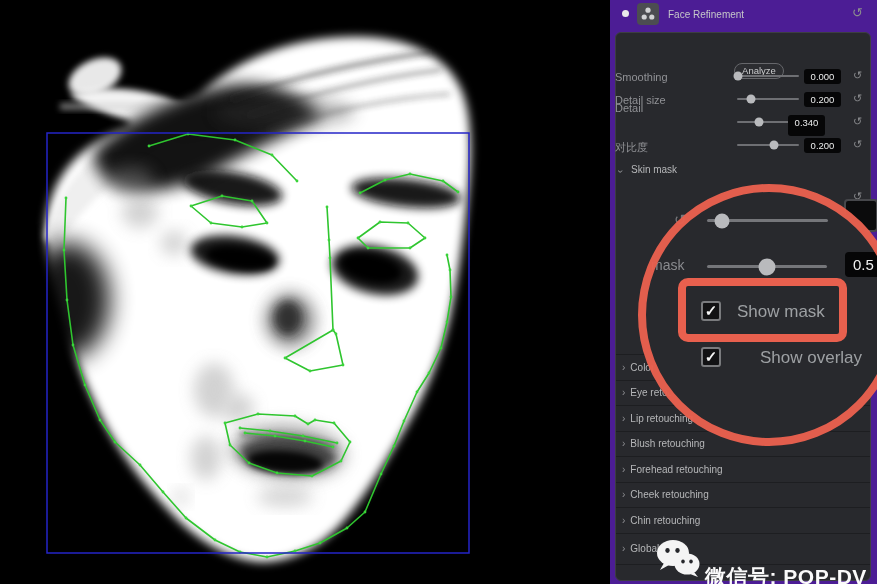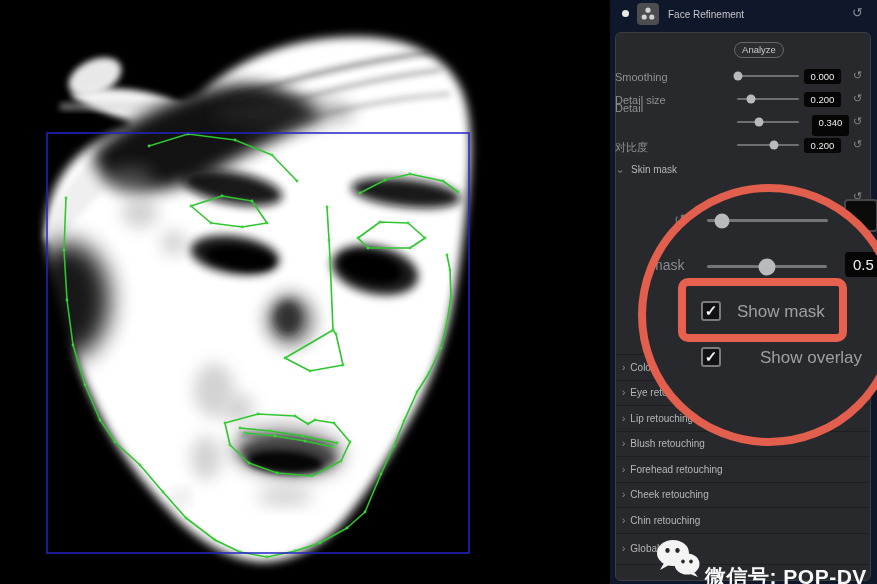--- a/index.html
+++ b/index.html
@@ -2,29 +2,29 @@
 <html><head>
 <meta charset="utf-8">
 <style>
   html,body{margin:0;padding:0;background:#000;}
   #canvas{position:relative;width:877px;height:584px;overflow:hidden;background:#000;
           font-family:"Liberation Sans",sans-serif;-webkit-font-smoothing:antialiased;}
   #canvas *{box-sizing:border-box;}
   .abs{position:absolute;}
 
   
-  #panel{position:absolute;left:610px;top:0;width:267px;height:584px;background:#0f172a;z-index:1;padding-left:42px;}
+  #panel{position:absolute;left:610px;top:0;width:267px;height:584px;background:#4c1d95;z-index:1;padding-left:42px;}
   #inner-box{position:absolute;left:5px;top:32px;width:256px;height:549px;
              border:1px solid #3d3e42;border-radius:6px;background:#28292d;}
   .hdr-title{font-size:10px;color:#c6c7c9;}
   .enable-dot{width:7px;height:7px;border-radius:50%;background:#e9e9ea;}
   .fx-icon{width:22px;height:22px;border-radius:4px;background:#4c4d51;display:flex;align-items:center;justify-content:center;}
   .reset{color:#8a8b8e;font-size:11px;line-height:11px;cursor:default;}
   .pill-btn{border:1px solid #66676b;border-radius:9px;background:#2c2d31;color:#cbccce;
-            font-size:9.5px;text-align:center;line-height:14px;}
+            font-size:9.5px;text-align:center;line-height:14px;margin-top:21px;}
   .s-label{font-size:11px;color:#909195;text-align:left;}
   .track{height:2px;background:#6e6f73;border-radius:1px;position:absolute;}
   .knob{position:absolute;background:#b9babd;border-radius:50%;top:50%;transform:translate(-50%,-50%);}
   .vbox{background:#060607;border-radius:3px;color:#eceded;font-size:9.5px;text-align:center;line-height:15px;}
   .sec-hdr{font-size:10px;color:#b6b7b9;}
   .chev{color:#8d8e92;font-size:10px;display:inline-block;}
   .chev.down{transform:rotate(90deg);}
   .section-row{position:absolute;left:616px;width:254px;border-top:1px solid #1d1e21;
                display:flex;align-items:center;padding-left:6px;gap:5px;}
   
@@ -240,21 +240,21 @@
     <div class="abs s-label" style="left:5px;top:94px;width:116px">Detail size</div>
     <div class="track" style="left:127px;top:98px;width:62px">
       <span class="knob" style="width: 9px; height: 9px; left: 22%;"></span>
     </div>
     <div class="abs vbox" style="left:194px;top:92px;width:37px;height:15px">0.200</div>
     <div class="abs reset" style="left:243px;top:93px">↺</div>
     <div class="abs s-label" style="left:5px;top:102px;width:140px">Detail</div>
     <div class="track" style="left:127px;top:121px;width:62px">
       <span class="knob" style="width: 9px; height: 9px; left: 35%;"></span>
     </div>
-    <div class="abs vbox" style="left:202px;top:115px;width:37px;height:21px">0.340</div>
+    <div class="abs vbox" style="left:178px;top:115px;width:37px;height:21px">0.340</div>
     <div class="abs reset" style="left:243px;top:116px">↺</div>
     <div class="abs s-label" style="left:5px;top:140px;width:116px">对比度</div>
     <div class="track" style="left:127px;top:144px;width:62px">
       <span class="knob" style="width: 9px; height: 9px; left: 59%;"></span>
     </div>
     <div class="abs vbox" style="left:194px;top:138px;width:37px;height:15px">0.200</div>
     <div class="abs reset" style="left:243px;top:139px">↺</div>
       </div>
 
     <span class="abs chev down" style="left:9px;top:166px">›</span>

